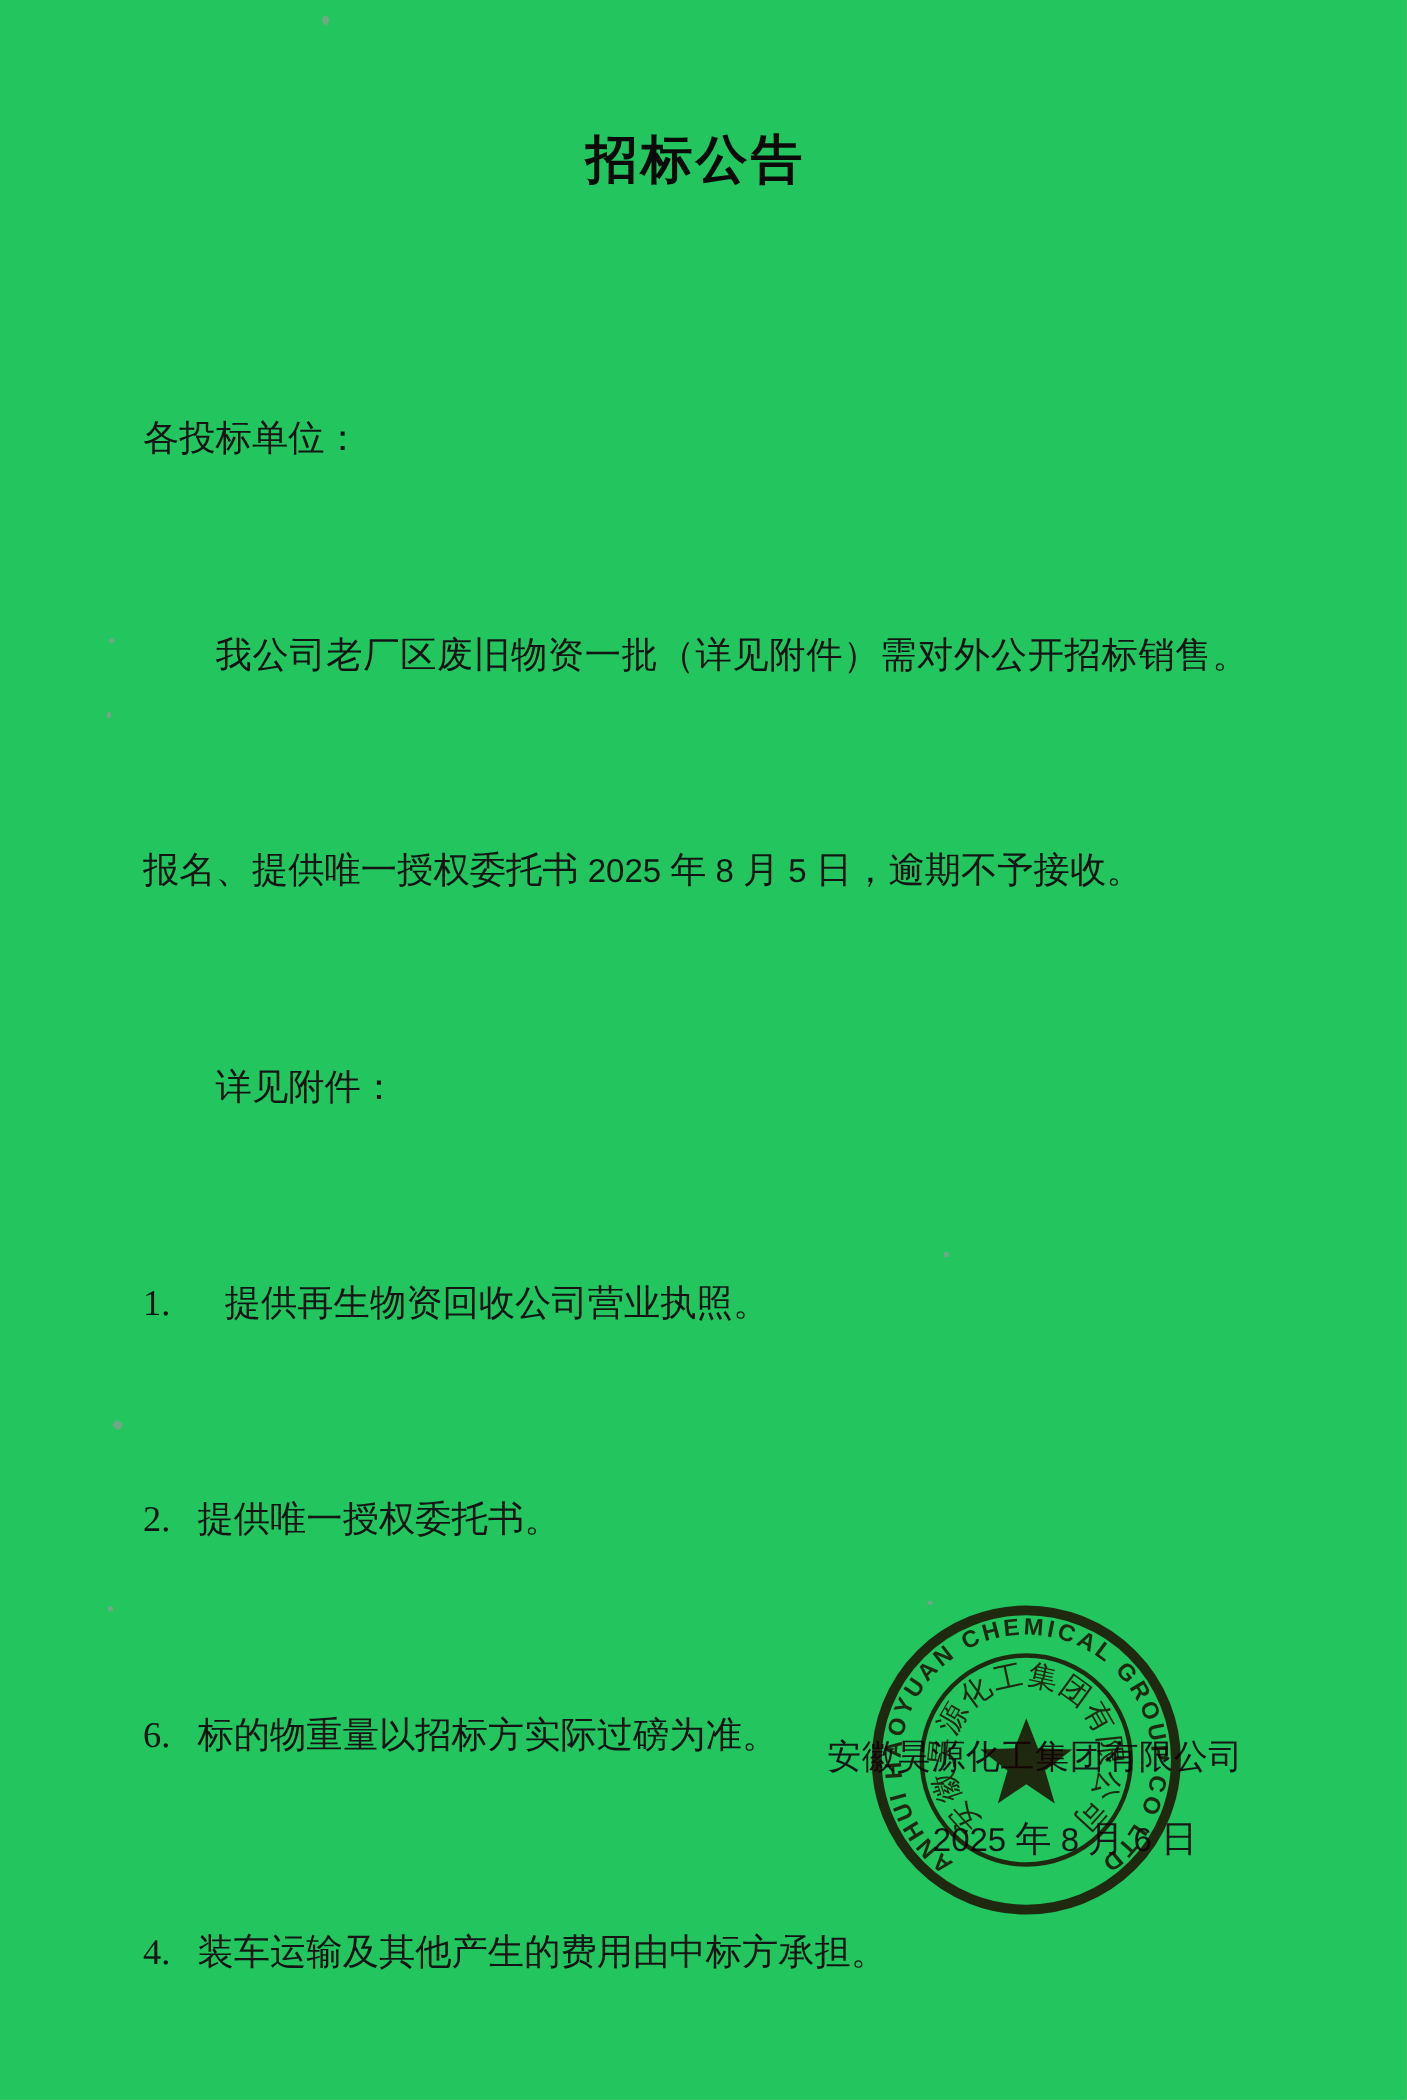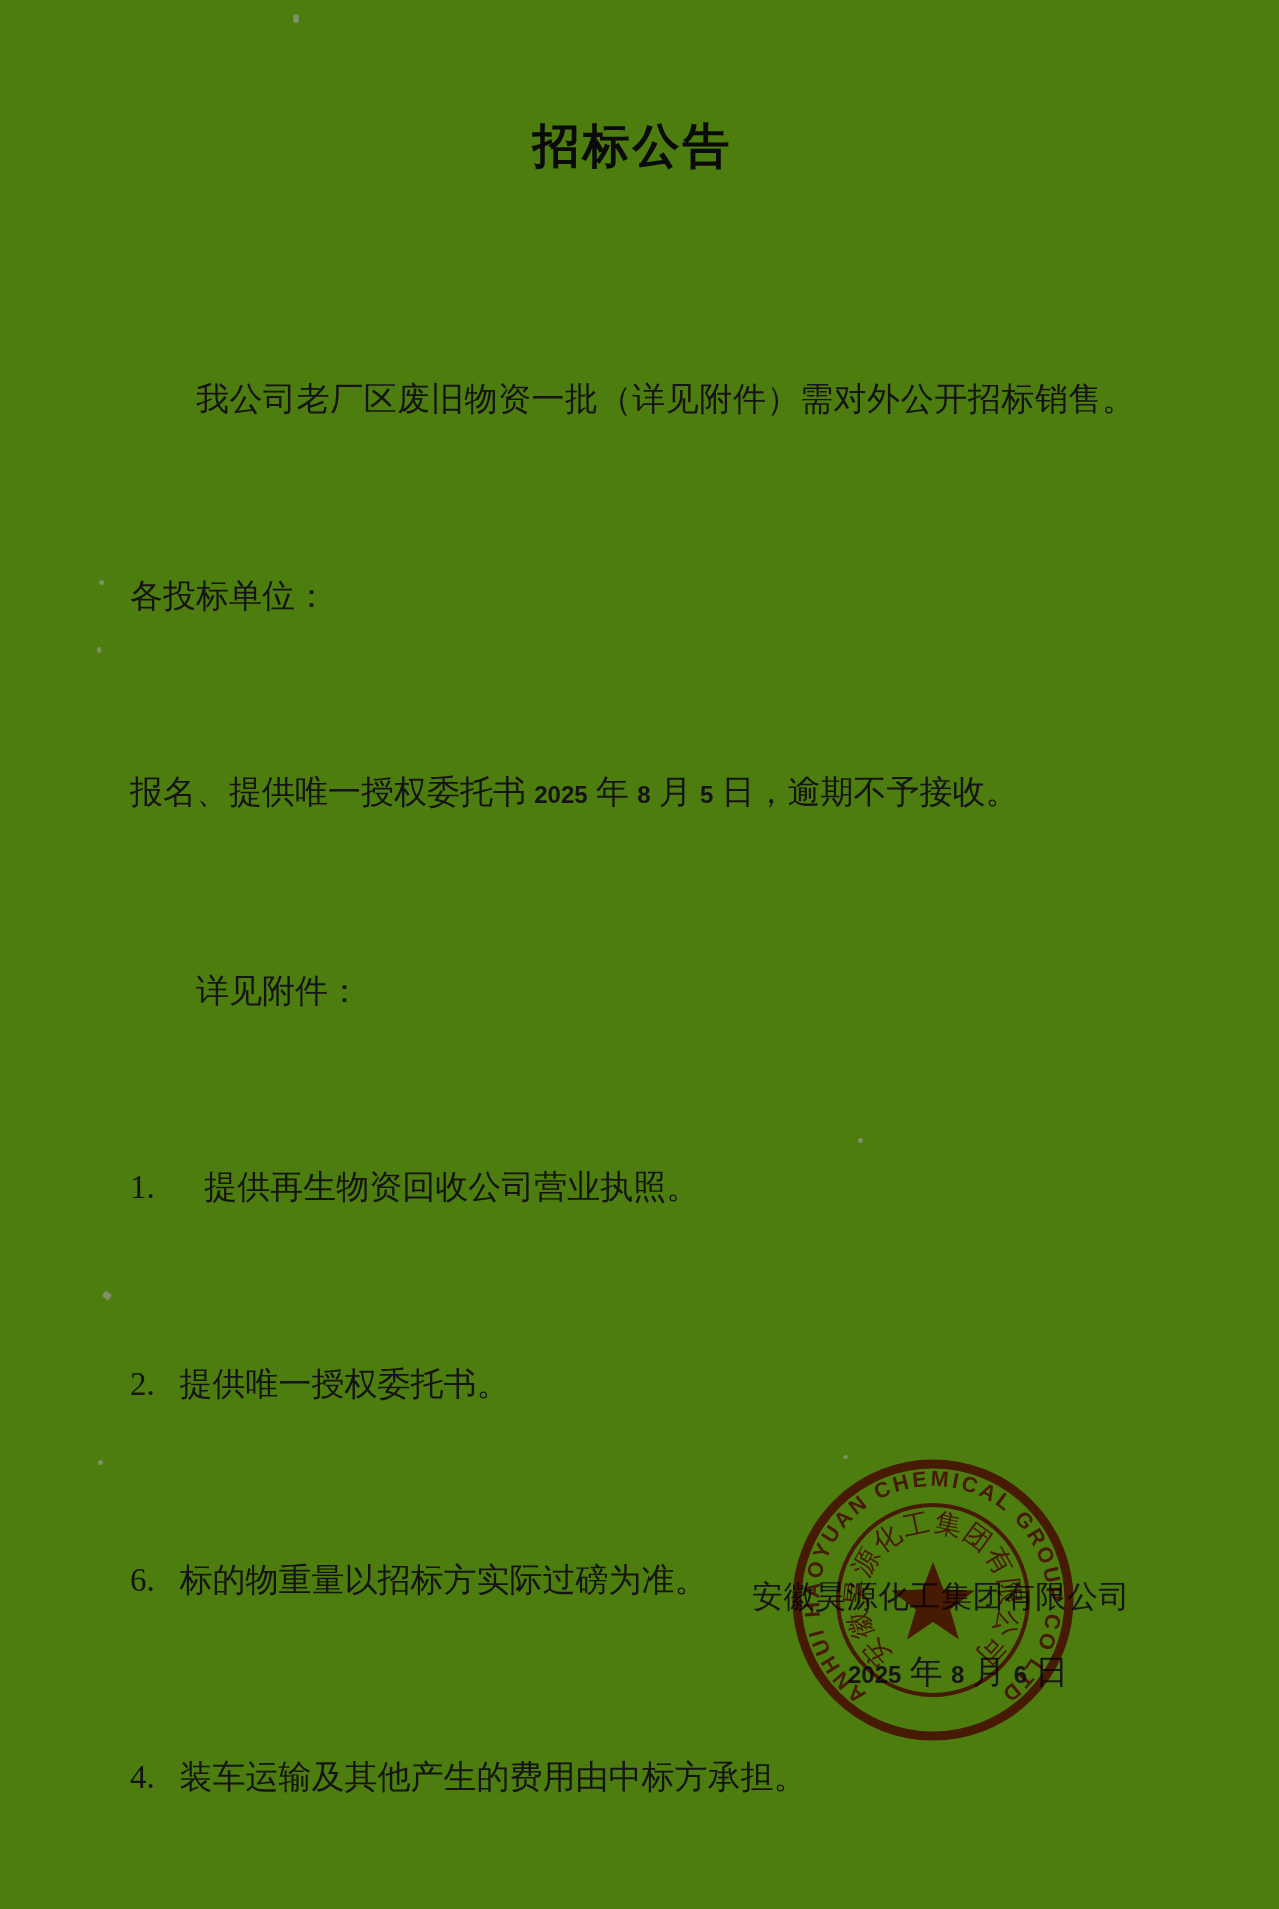--- a/index.html
+++ b/index.html
@@ -1,35 +1,35 @@
 <!DOCTYPE html>
 <html><head>
 <meta charset="utf-8">
 <style>
   html,body{margin:0;padding:0;background:#e9e9e9;}
   .page{
-    position:relative;width:1279px;height:1909px;background:#4d7c0f;
+    position:relative;width:1279px;height:1909px;background:#22c55e;
     margin:0 auto;overflow:hidden;
     font-family:"Liberation Serif","DejaVu Serif",serif;color:#141414;
   }
   .title{
     position:absolute;left:130px;top:116px;width:1005px;
     text-align:center;font-size:47px;font-weight:700;letter-spacing:3px;
     line-height:1.3;color:#0a0a0a;
   }
   .body-col{
     position:absolute;left:130px;top:236px;width:1005px;
     font-size:33px;line-height:65.5px;white-space:pre-wrap;
   }
   .line{min-height:65.5px;}
   .ind{text-indent:66px;}
   .fill{text-align:justify;text-align-last:justify;}
   .num{
     font-family:"Liberation Sans","DejaVu Sans",sans-serif;
-    font-weight:700;font-size:24px;
+    font-weight:400;font-size:30px;
   }
   .sig-company{
     position:absolute;left:752px;top:1576px;font-size:31px;letter-spacing:0.5px;
     white-space:pre;color:#161616;
   }
   .sig-date{
     position:absolute;left:848px;top:1650px;font-size:33px;white-space:pre;color:#161616;
   }
   .seal{
     position:absolute;left:773px;top:1440px;width:320px;height:320px;
@@ -46,22 +46,22 @@
   .speck.s7{left:843px;top:1455px;width:5px;height:4px;}
 </style>
 </head>
 <body>
 
 <div class="page">
 
   <div class="title">招标公告</div>
 
   <div class="body-col">
+    <div class="line">各投标单位：</div>
     <div class="line ind fill">我公司老厂区废旧物资一批（详见附件）需对外公开招标销售。</div>
-    <div class="line">各投标单位：</div>
     <div class="line"><span>报名、提供唯一授权委托书 </span><span class="num">2025</span><span> 年 </span><span class="num">8</span><span> 月 </span><span class="num">5</span><span> 日，逾期不予接收。</span></div>
     <div class="line ind">详见附件：</div>
     <div class="line">1.      提供再生物资回收公司营业执照。</div>
     <div class="line">2.   提供唯一授权委托书。</div>
     <div class="line">6.   标的物重量以招标方实际过磅为准。</div>
     <div class="line">4.   装车运输及其他产生的费用由中标方承担。</div>
     
     
     
     

